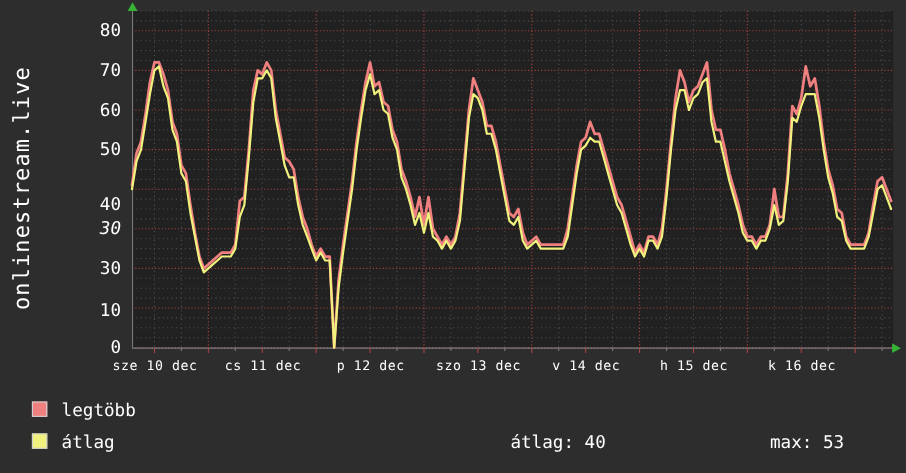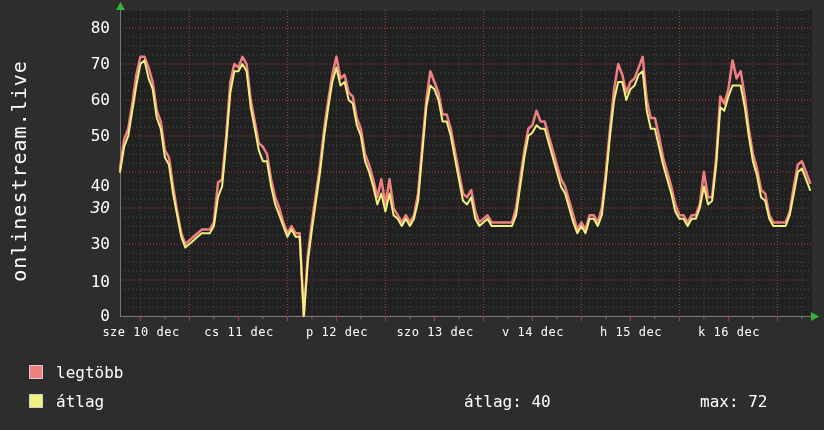--- a/index.html
+++ b/index.html
@@ -168,14 +168,14 @@
       <div class="xlab" style="left: 729px;">k 16 dec</div>
     </div>
 
   <div class="sw" style="top: 365px; background: rgb(240, 128, 128);"></div>
   <div class="ltext" style="left:56px;top:361px;">legtöbb</div>
 
   <div class="sw" style="top: 394px; background: rgb(241, 241, 126);"></div>
   <div class="ltext" style="left:56px;top:390px;text-align:center;">átlag</div>
 
   <div class="ltext" style="left:464px;top:390px;">átlag: 40</div>
-  <div class="ltext" style="left:700px;top:390px;">max: 72</div>
+  <div class="ltext" style="left:700px;top:390px;">max: 53</div>
 </div>
 
 </body></html>

